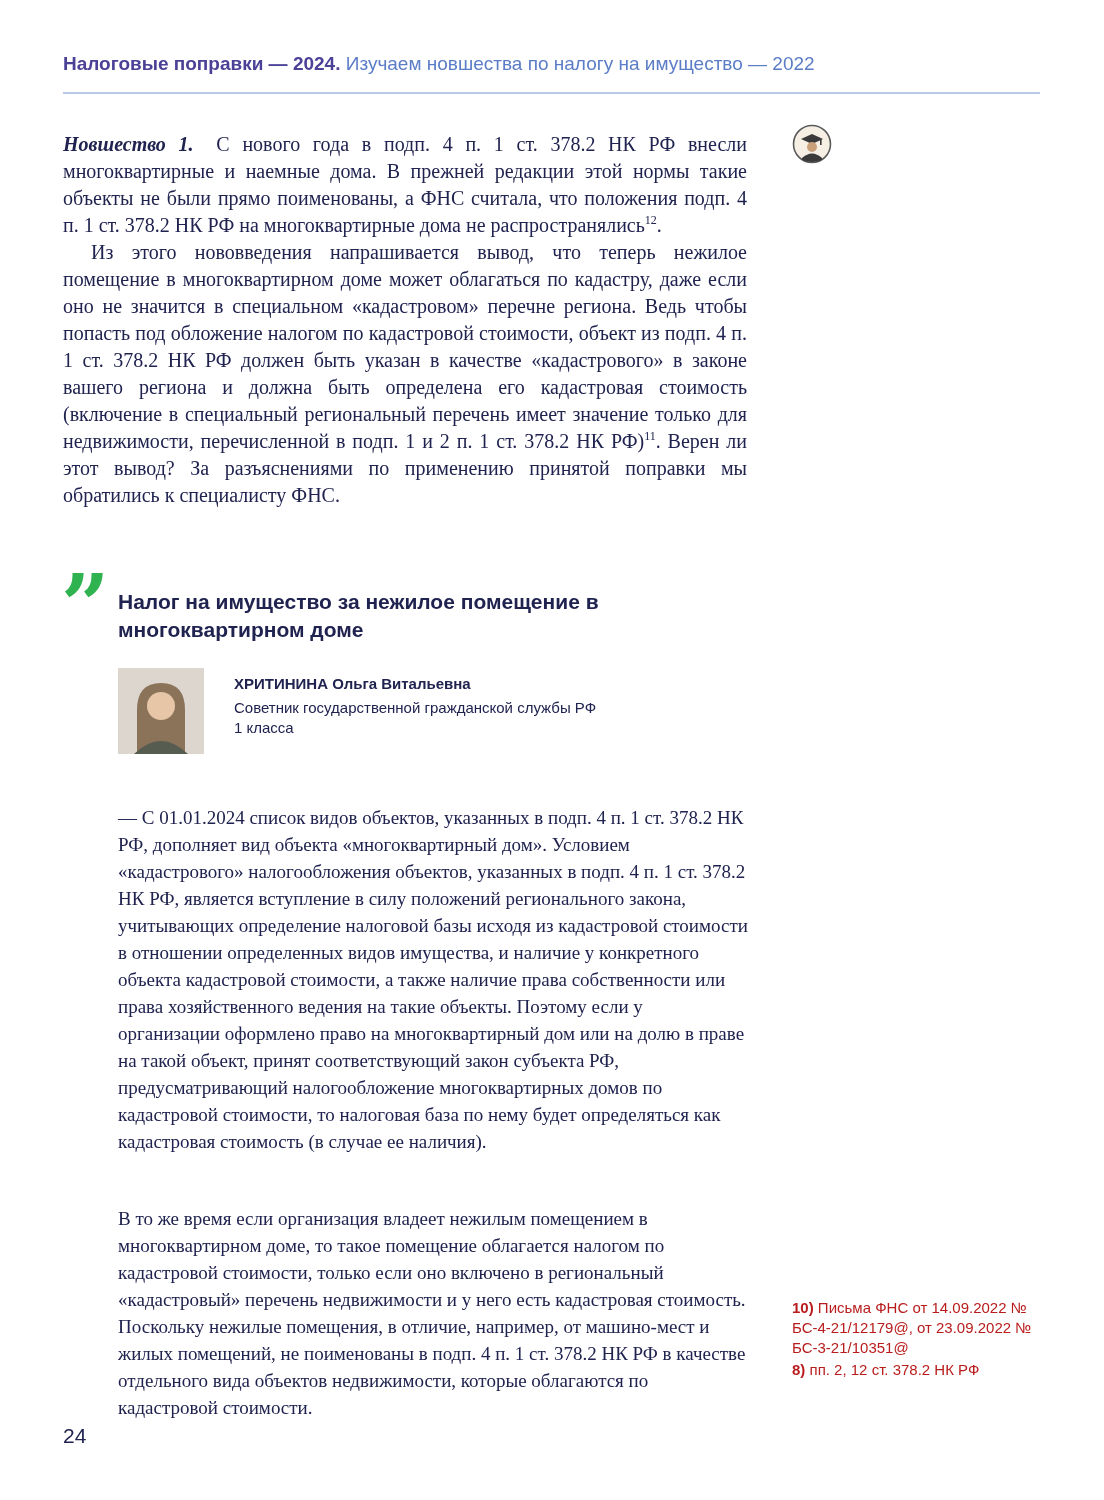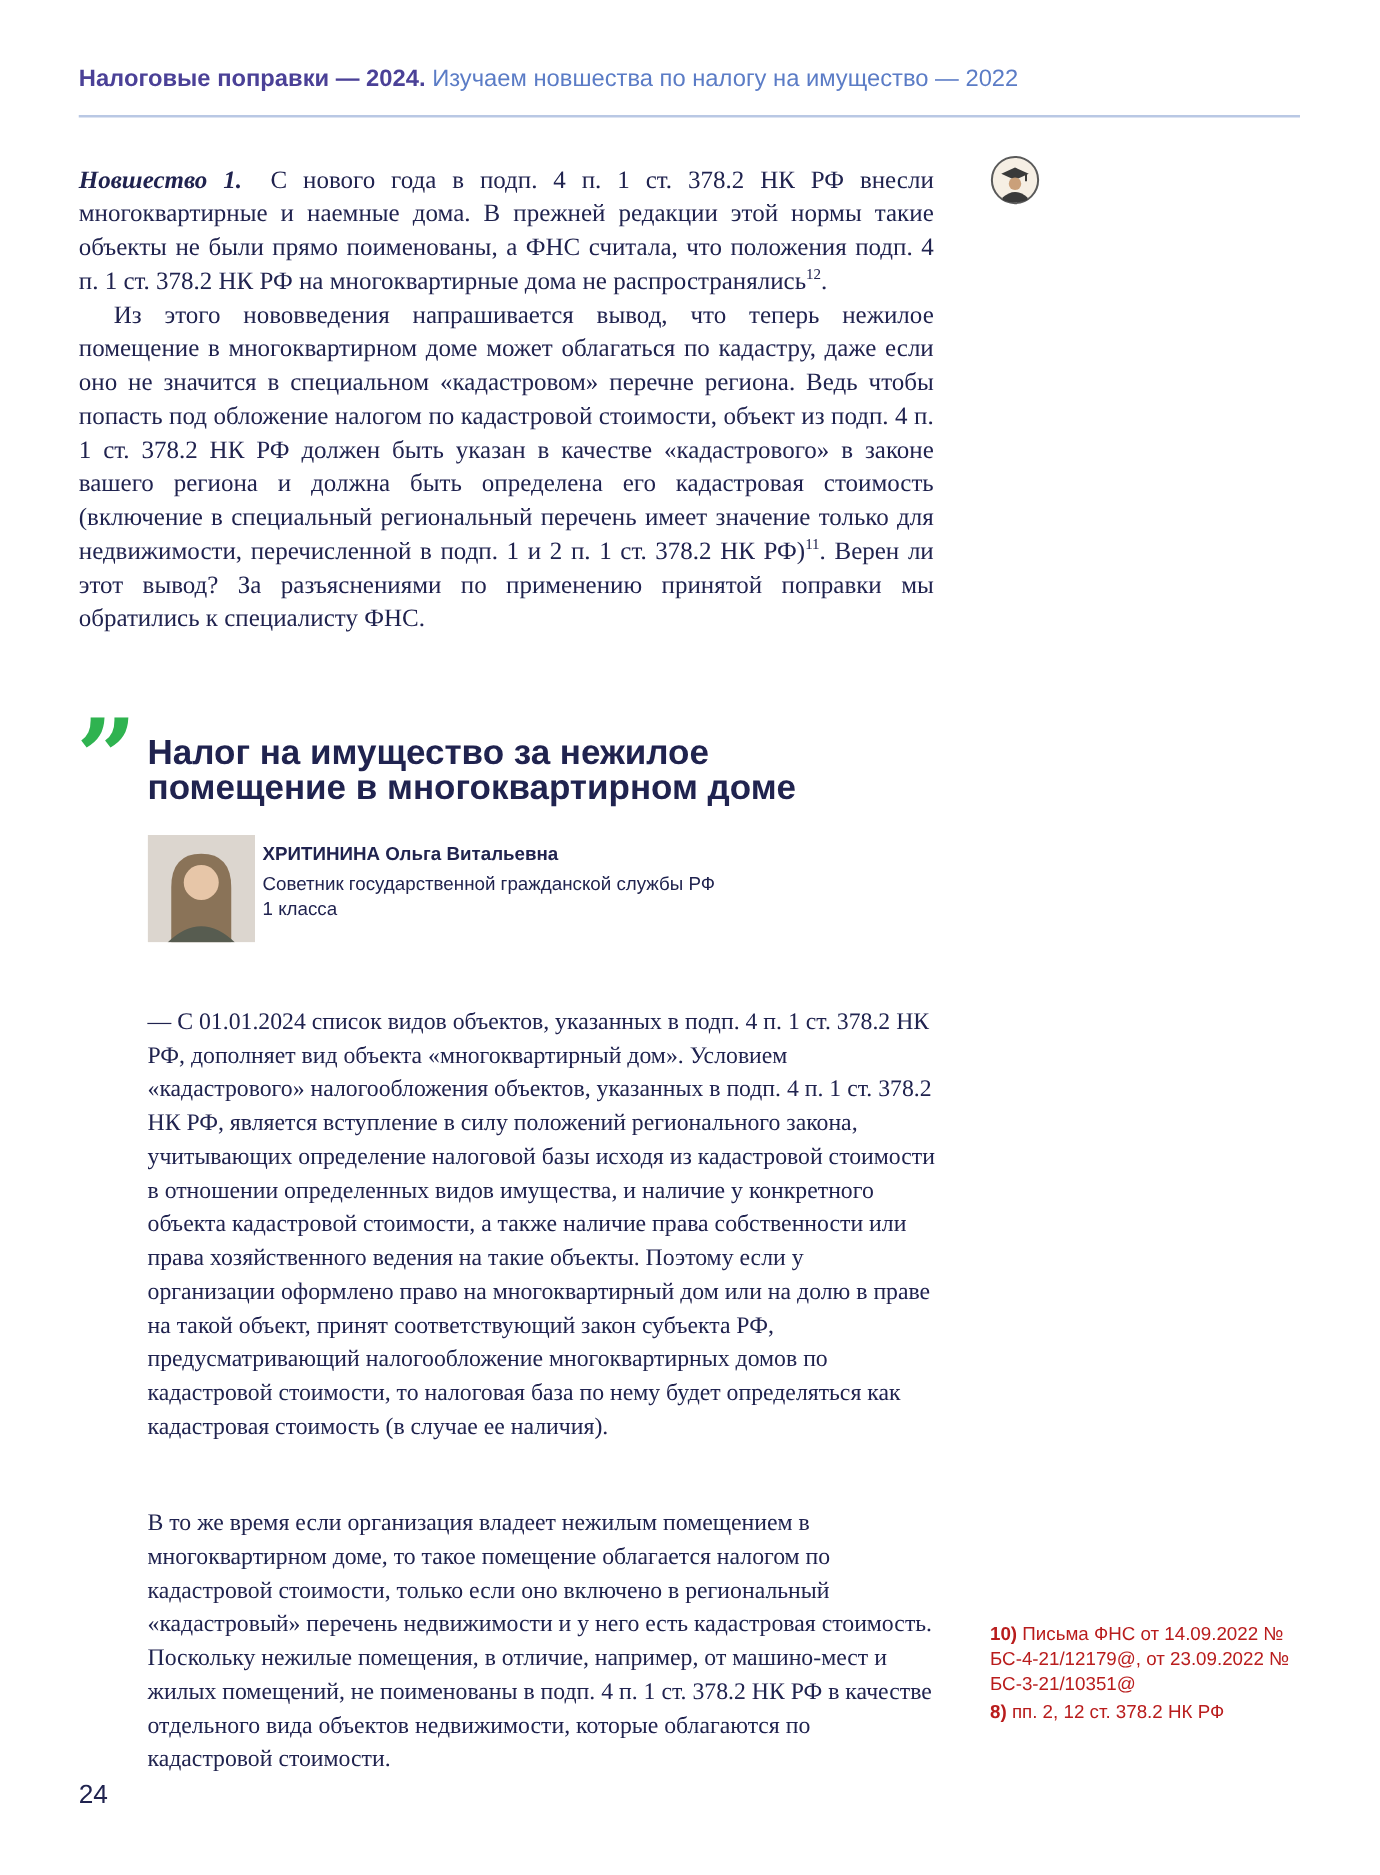--- a/index.html
+++ b/index.html
@@ -37,23 +37,23 @@
 
   
   .interview { position:absolute; left:63px; top:588px; width:690px; color:#20234f; }
   .quote-icon {
     position:absolute; left:-2px; top:-12px;
     font-family:"DejaVu Serif", serif; font-weight:bold;
     font-size:84px; line-height:60px; letter-spacing:-4px; color:#2fb350;
   }
   .int-heading {
     margin-left:55px; width:560px;
-    font-family:"Liberation Sans", sans-serif; font-size:28px; line-height:28px; font-weight:bold;
+    font-family:"Liberation Sans", sans-serif; font-size:21px; line-height:28px; font-weight:bold;
   }
-  .profile { margin-left:55px; margin-top:24px; display:flex; gap:6px; align-items:flex-start; }
+  .profile { margin-left:55px; margin-top:24px; display:flex; gap:30px; align-items:flex-start; }
   .photo { width:86px; height:86px; flex:none; overflow:hidden; }
   .pinfo { font-family:"Liberation Sans", sans-serif; font-size:15px; line-height:20px; padding-top:6px; }
   .pname { font-weight:bold; margin-bottom:4px; }
   .int-para { margin-left:55px; width:630px; font-size:19px; line-height:27px; margin-top:50px; text-align:left; }
 
   
   .footnotes {
     position:absolute; left:792px; top:1298px; width:256px;
     font-family:"Liberation Sans", sans-serif; font-size:15px; line-height:20px; color:#b91c1c;
   }

